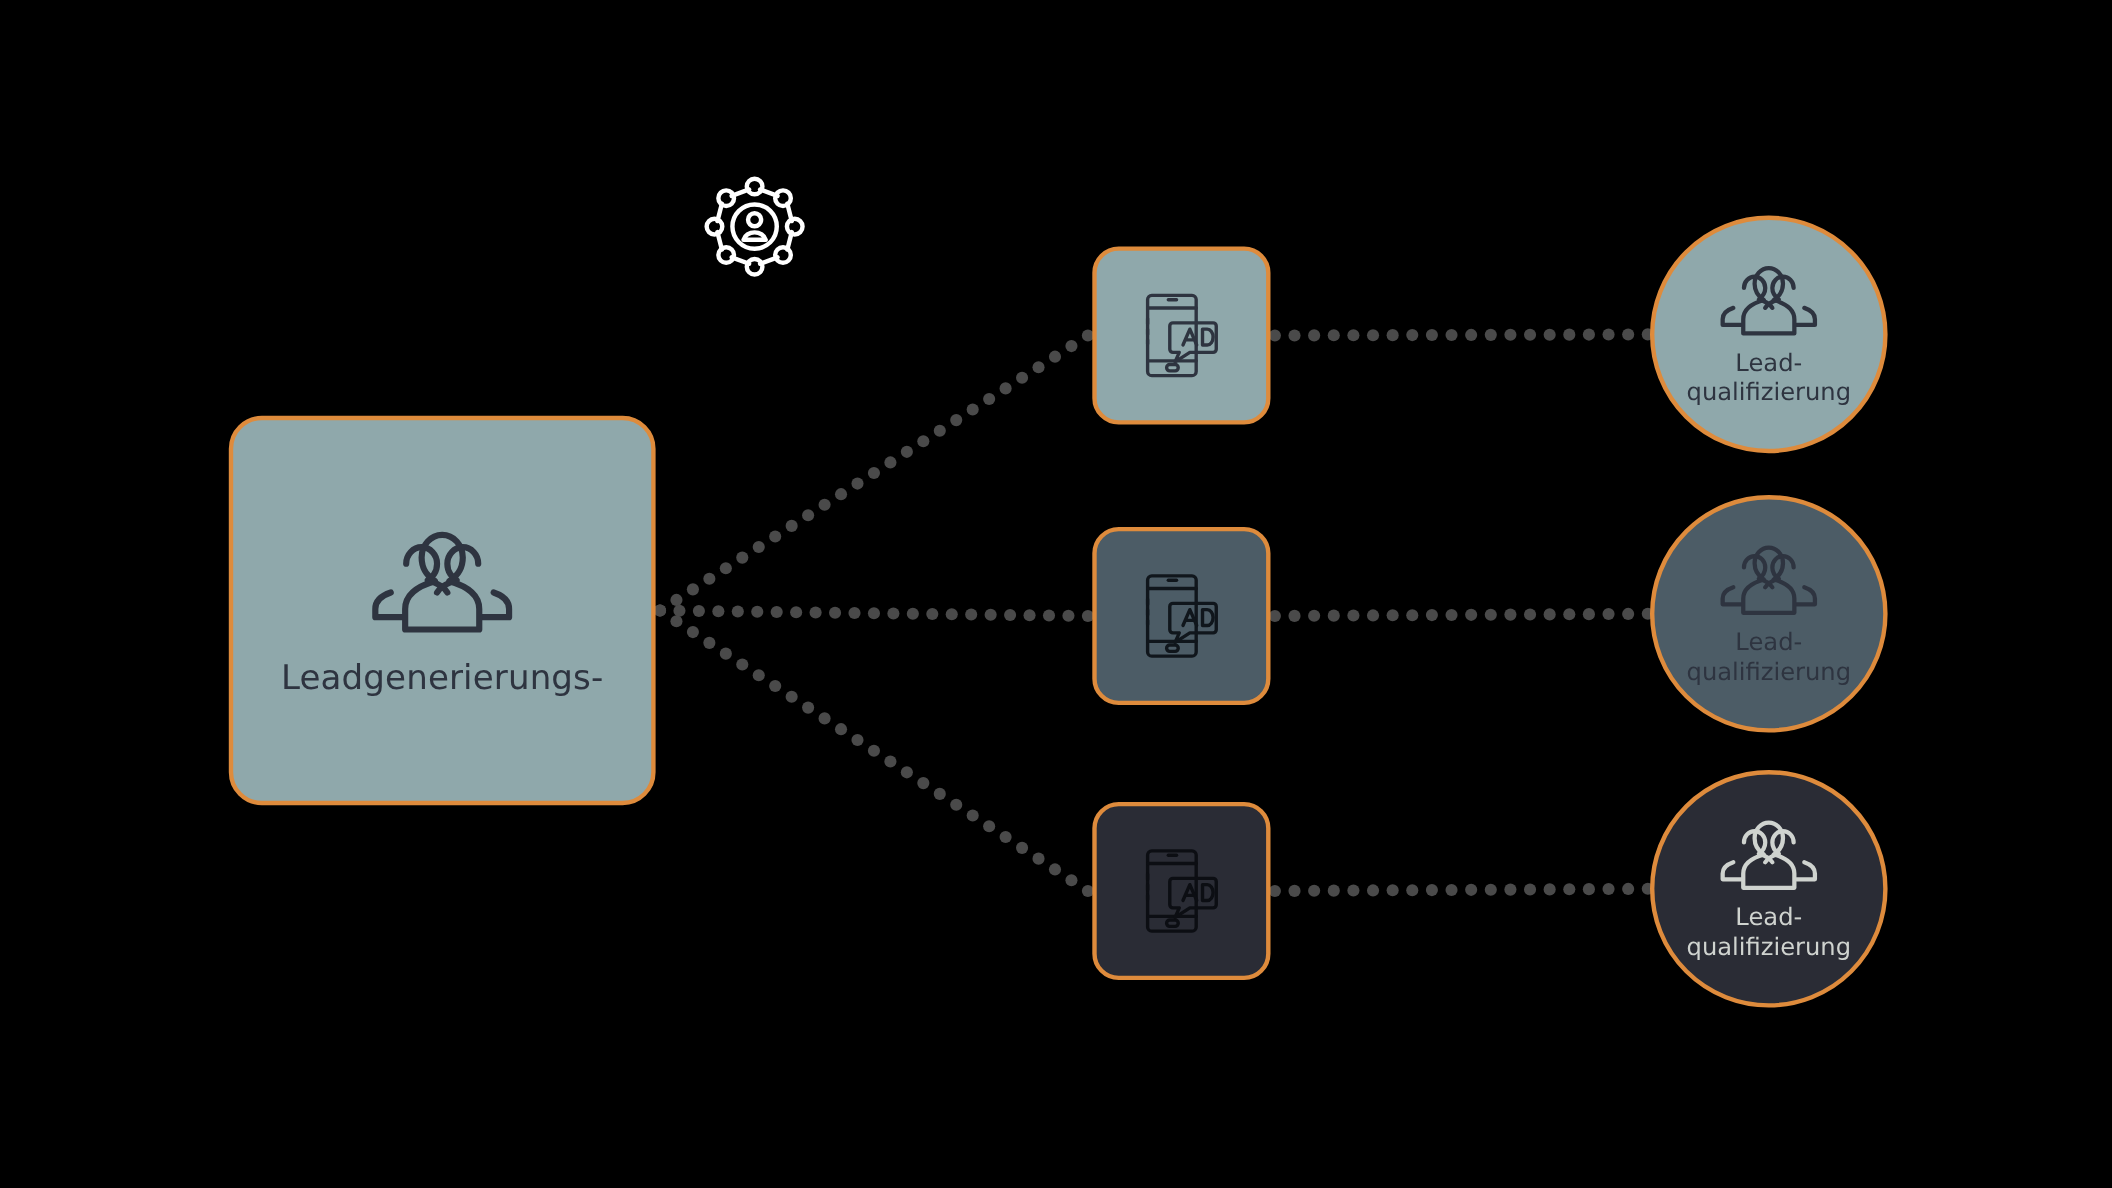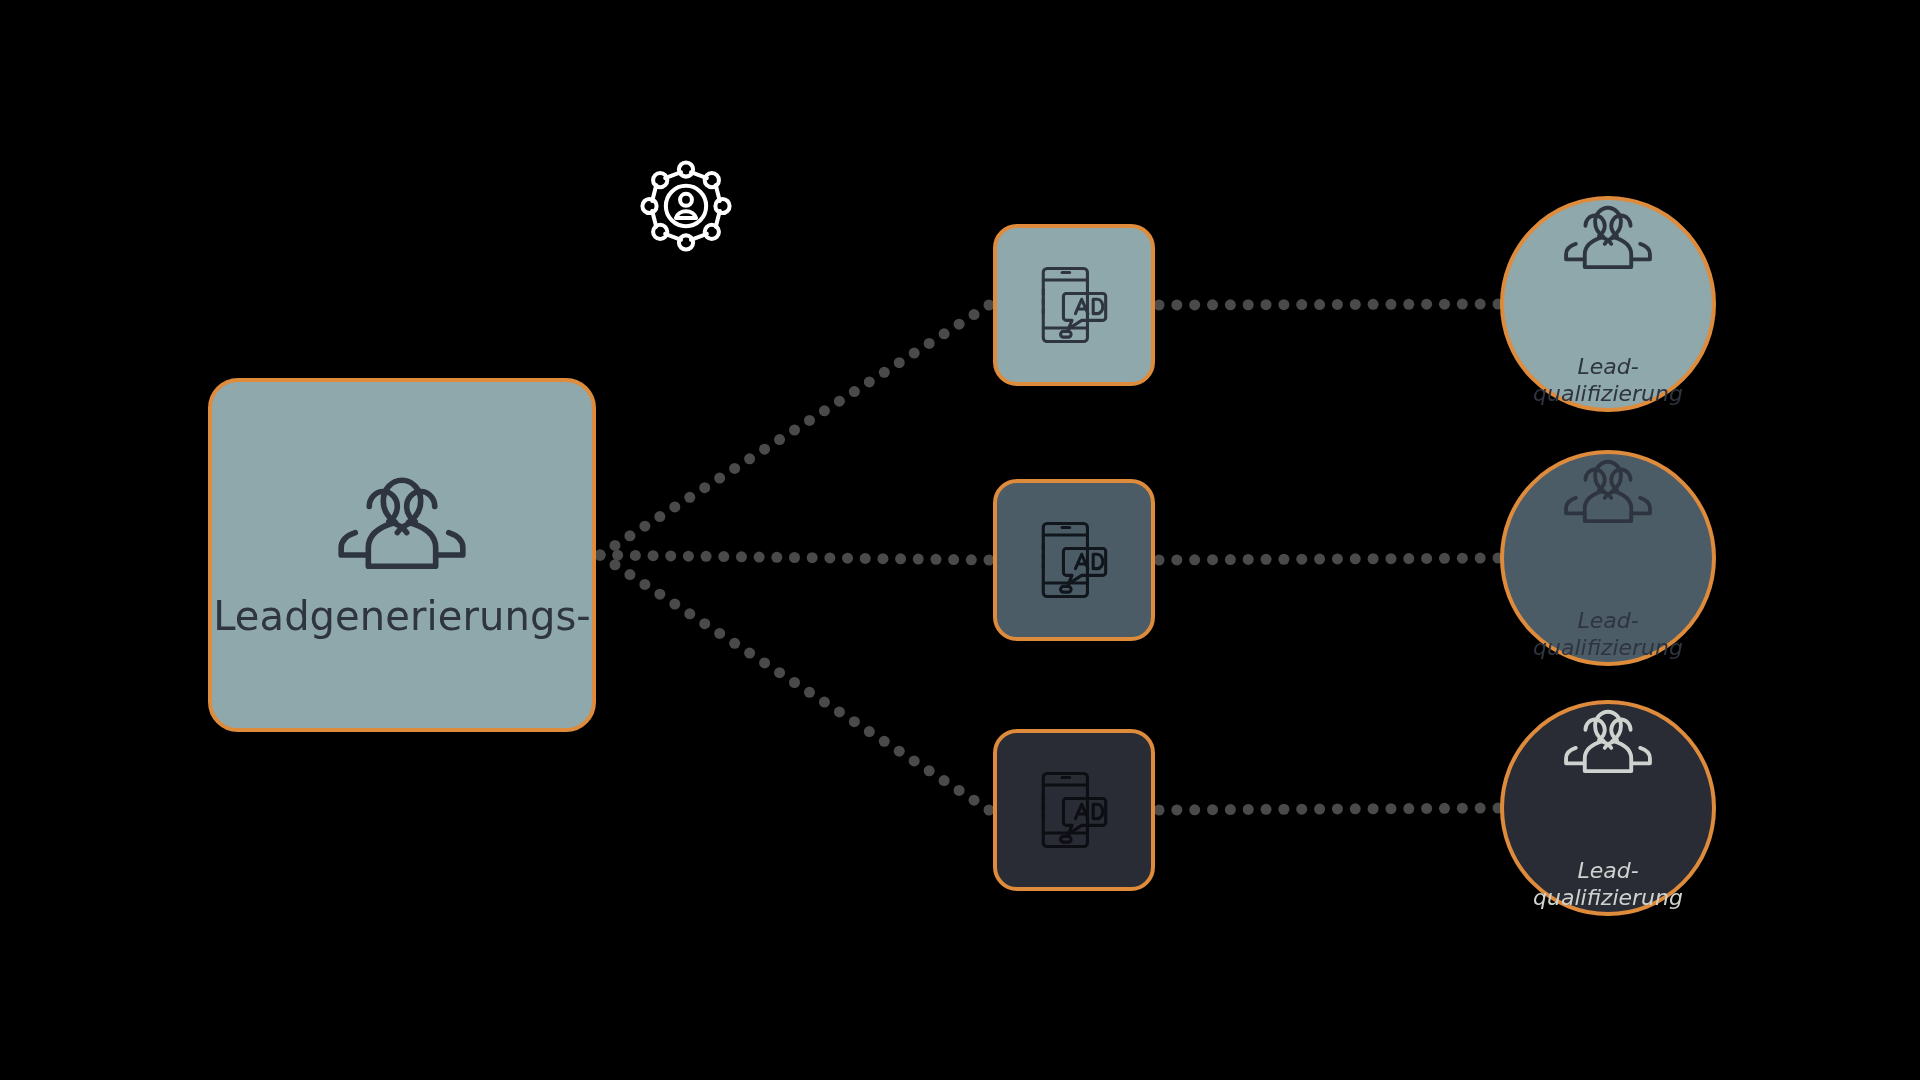--- a/index.html
+++ b/index.html
@@ -54,21 +54,21 @@
     align-items: center;
     justify-content: center;
   }
   .source-node .node-icon {
     width: 150px;
     height: 116px;
     margin-bottom: 6px;
   }
   .source-node .node-label {
     text-align: center;
-    font-size: 40px;
+    font-size: 31px;
     line-height: 1.25;
     letter-spacing: 0.1px;
   }
 
   
   .channel-card {
     position: absolute;
     width: 162px;
     height: 162px;
     border-radius: 24px;
@@ -87,22 +87,21 @@
   .outcome-circle {
     position: absolute;
     width: 216px;
     height: 216px;
     border-radius: 50%;
     border: 4px solid #DE8B3C;
     box-sizing: border-box;
     display: flex;
     flex-direction: column;
     align-items: center;
-    justify-content: space-between;
-    font-style: italic;
+    justify-content: center;
   }
   .outcome-circle .circle-icon {
     width: 104px;
     height: 80px;
     margin-bottom: 2px;
   }
   .outcome-circle .circle-label {
     text-align: center;
     font-size: 22px;
     line-height: 1.22;

